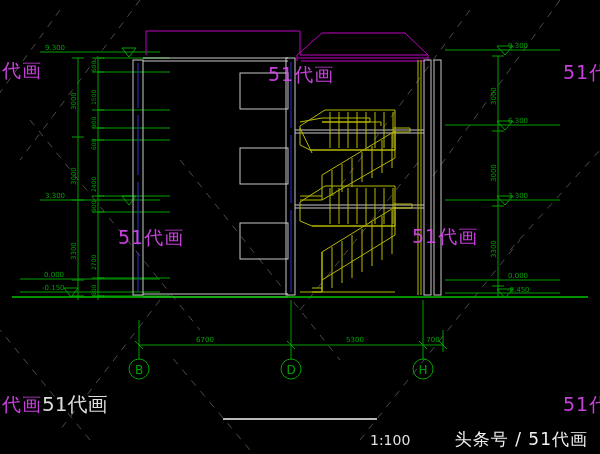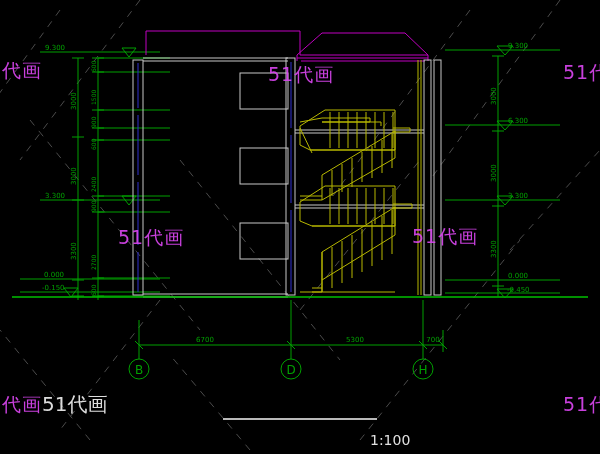--- a/index.html
+++ b/index.html
@@ -299,14 +299,15 @@
   <div class="wm" style="left:412px;top:224px;">51代画</div>
   <div class="wm" style="left:2px;top:392px;">代画</div>
   <div class="wm" style="left:563px;top:392px;">51代</div>
 
   <div class="title-wrap">
     <span class="title-over">51代画</span>
   </div>
   <div class="title-scale">1:100</div>
   <div class="title-rule"></div>
 
+  <div class="brand">头条号 / 51代画</div>
 
 </div>
 
 </body></html>

